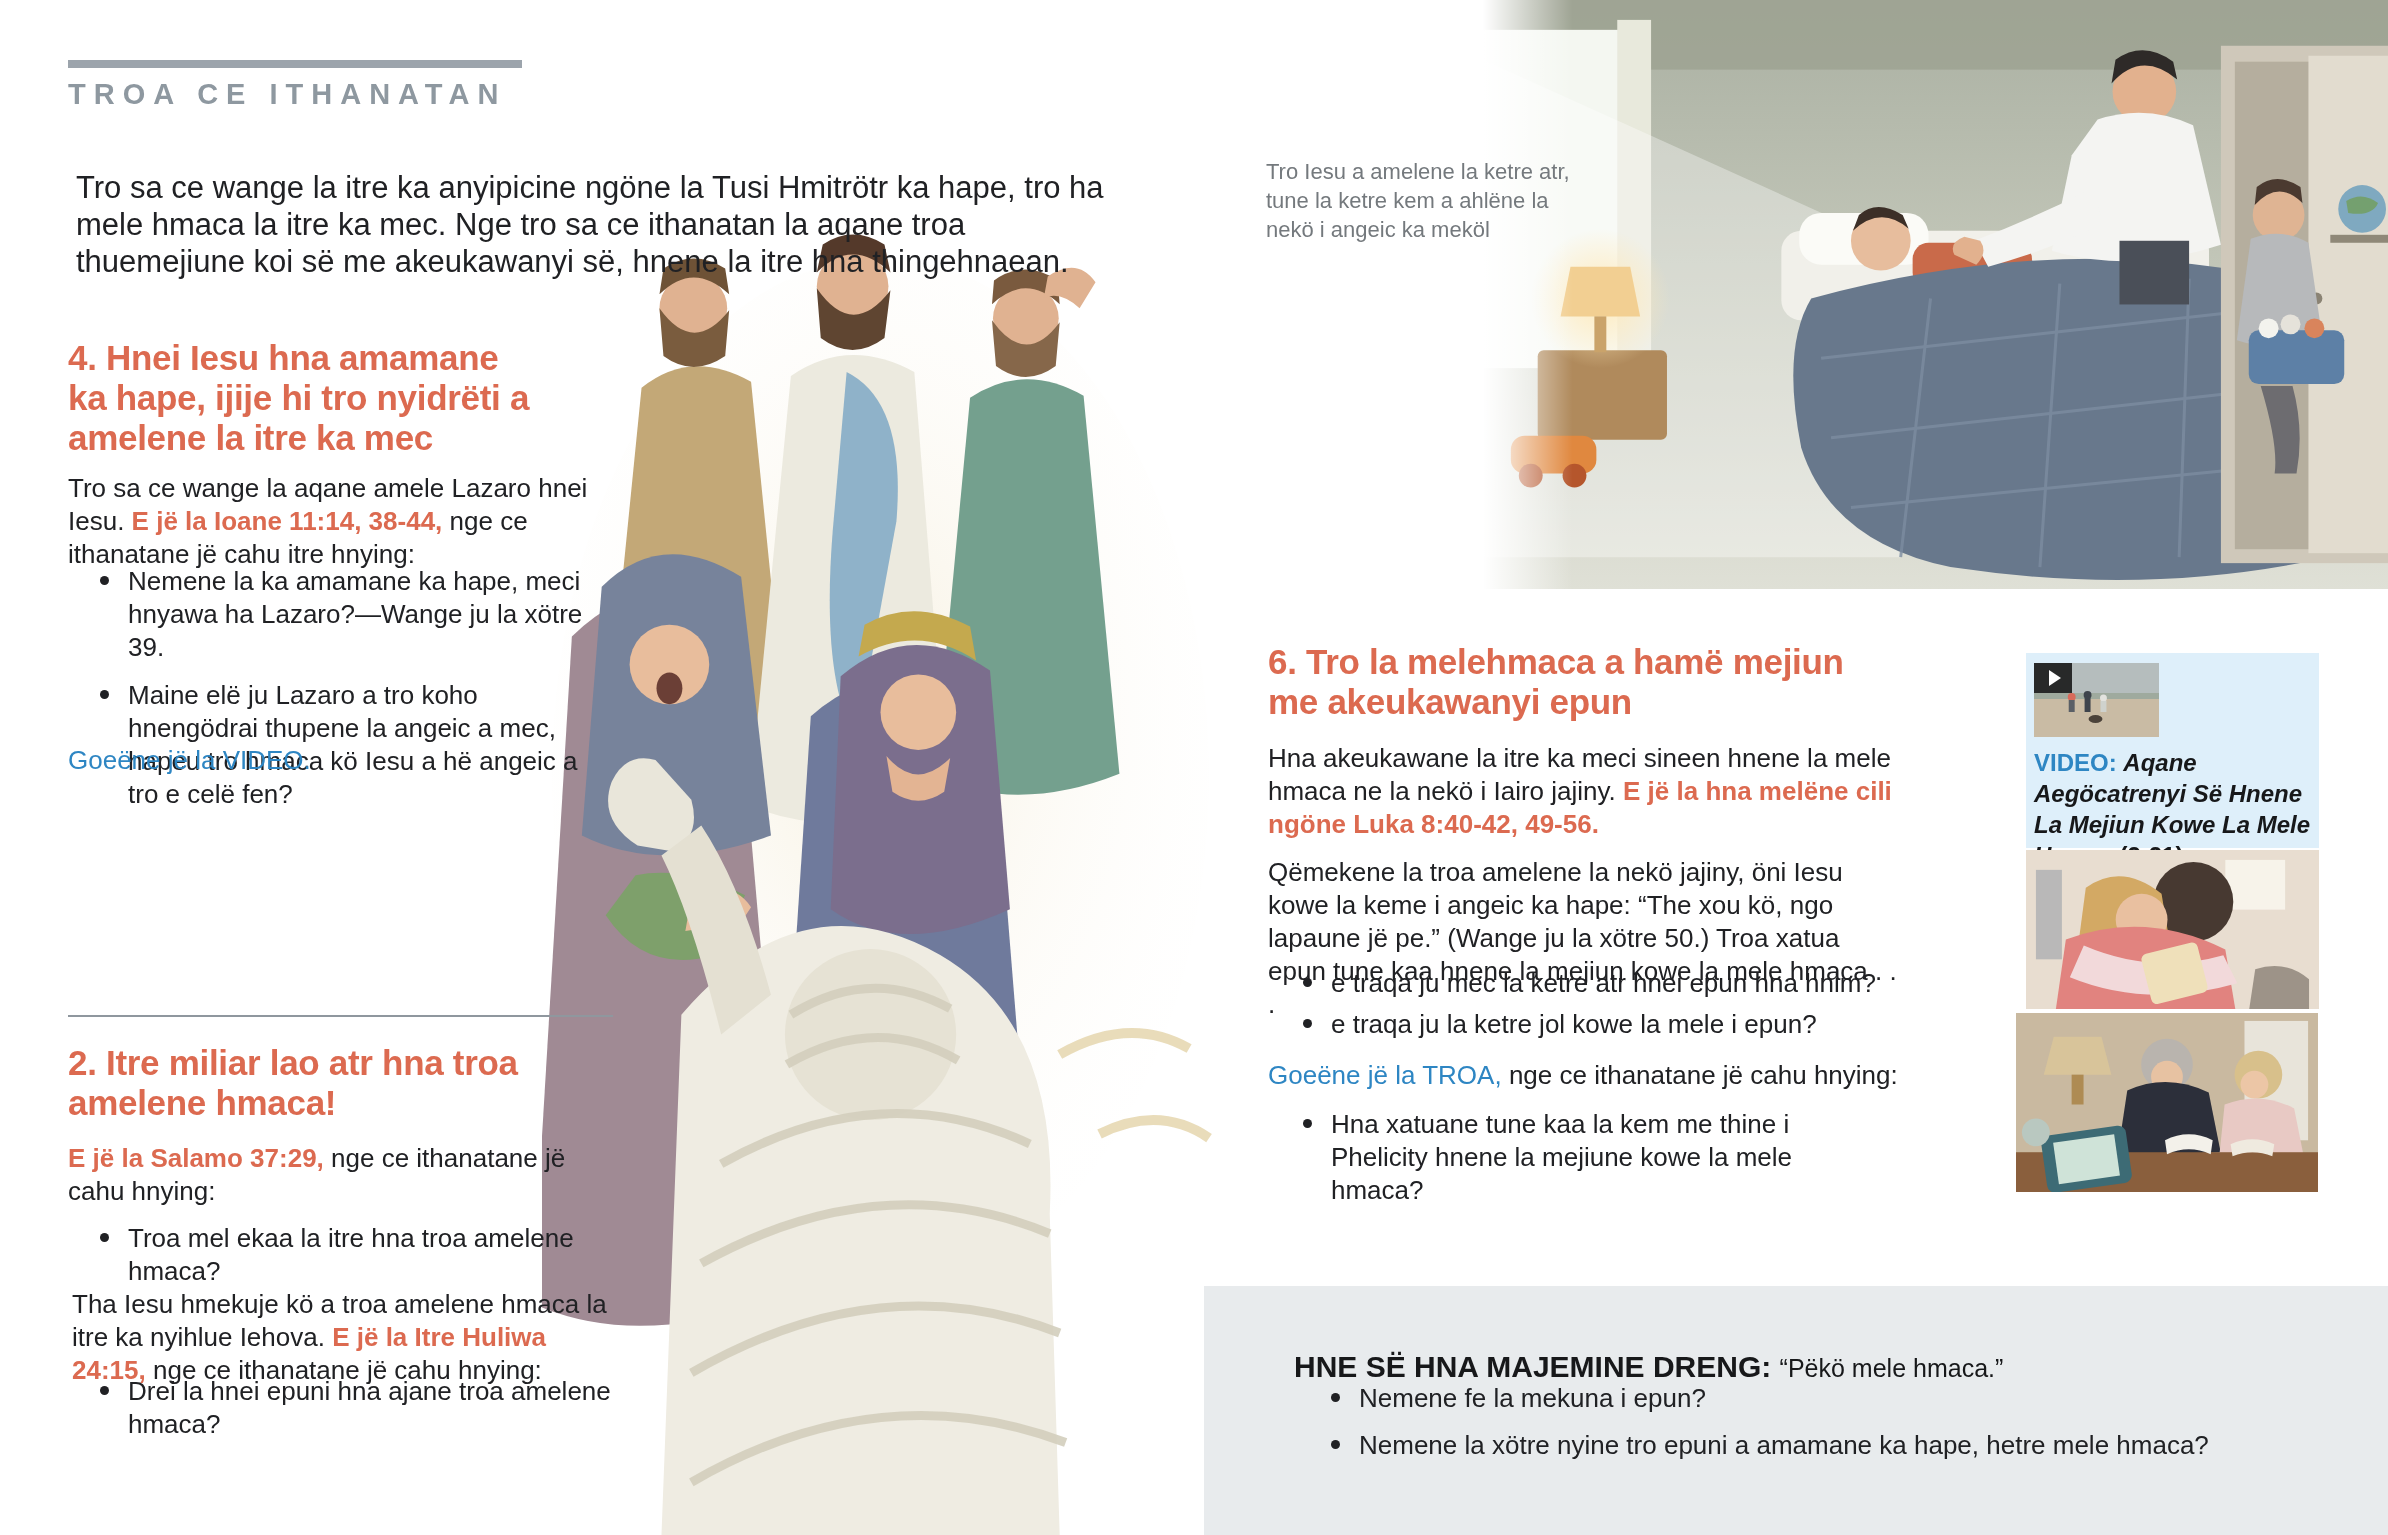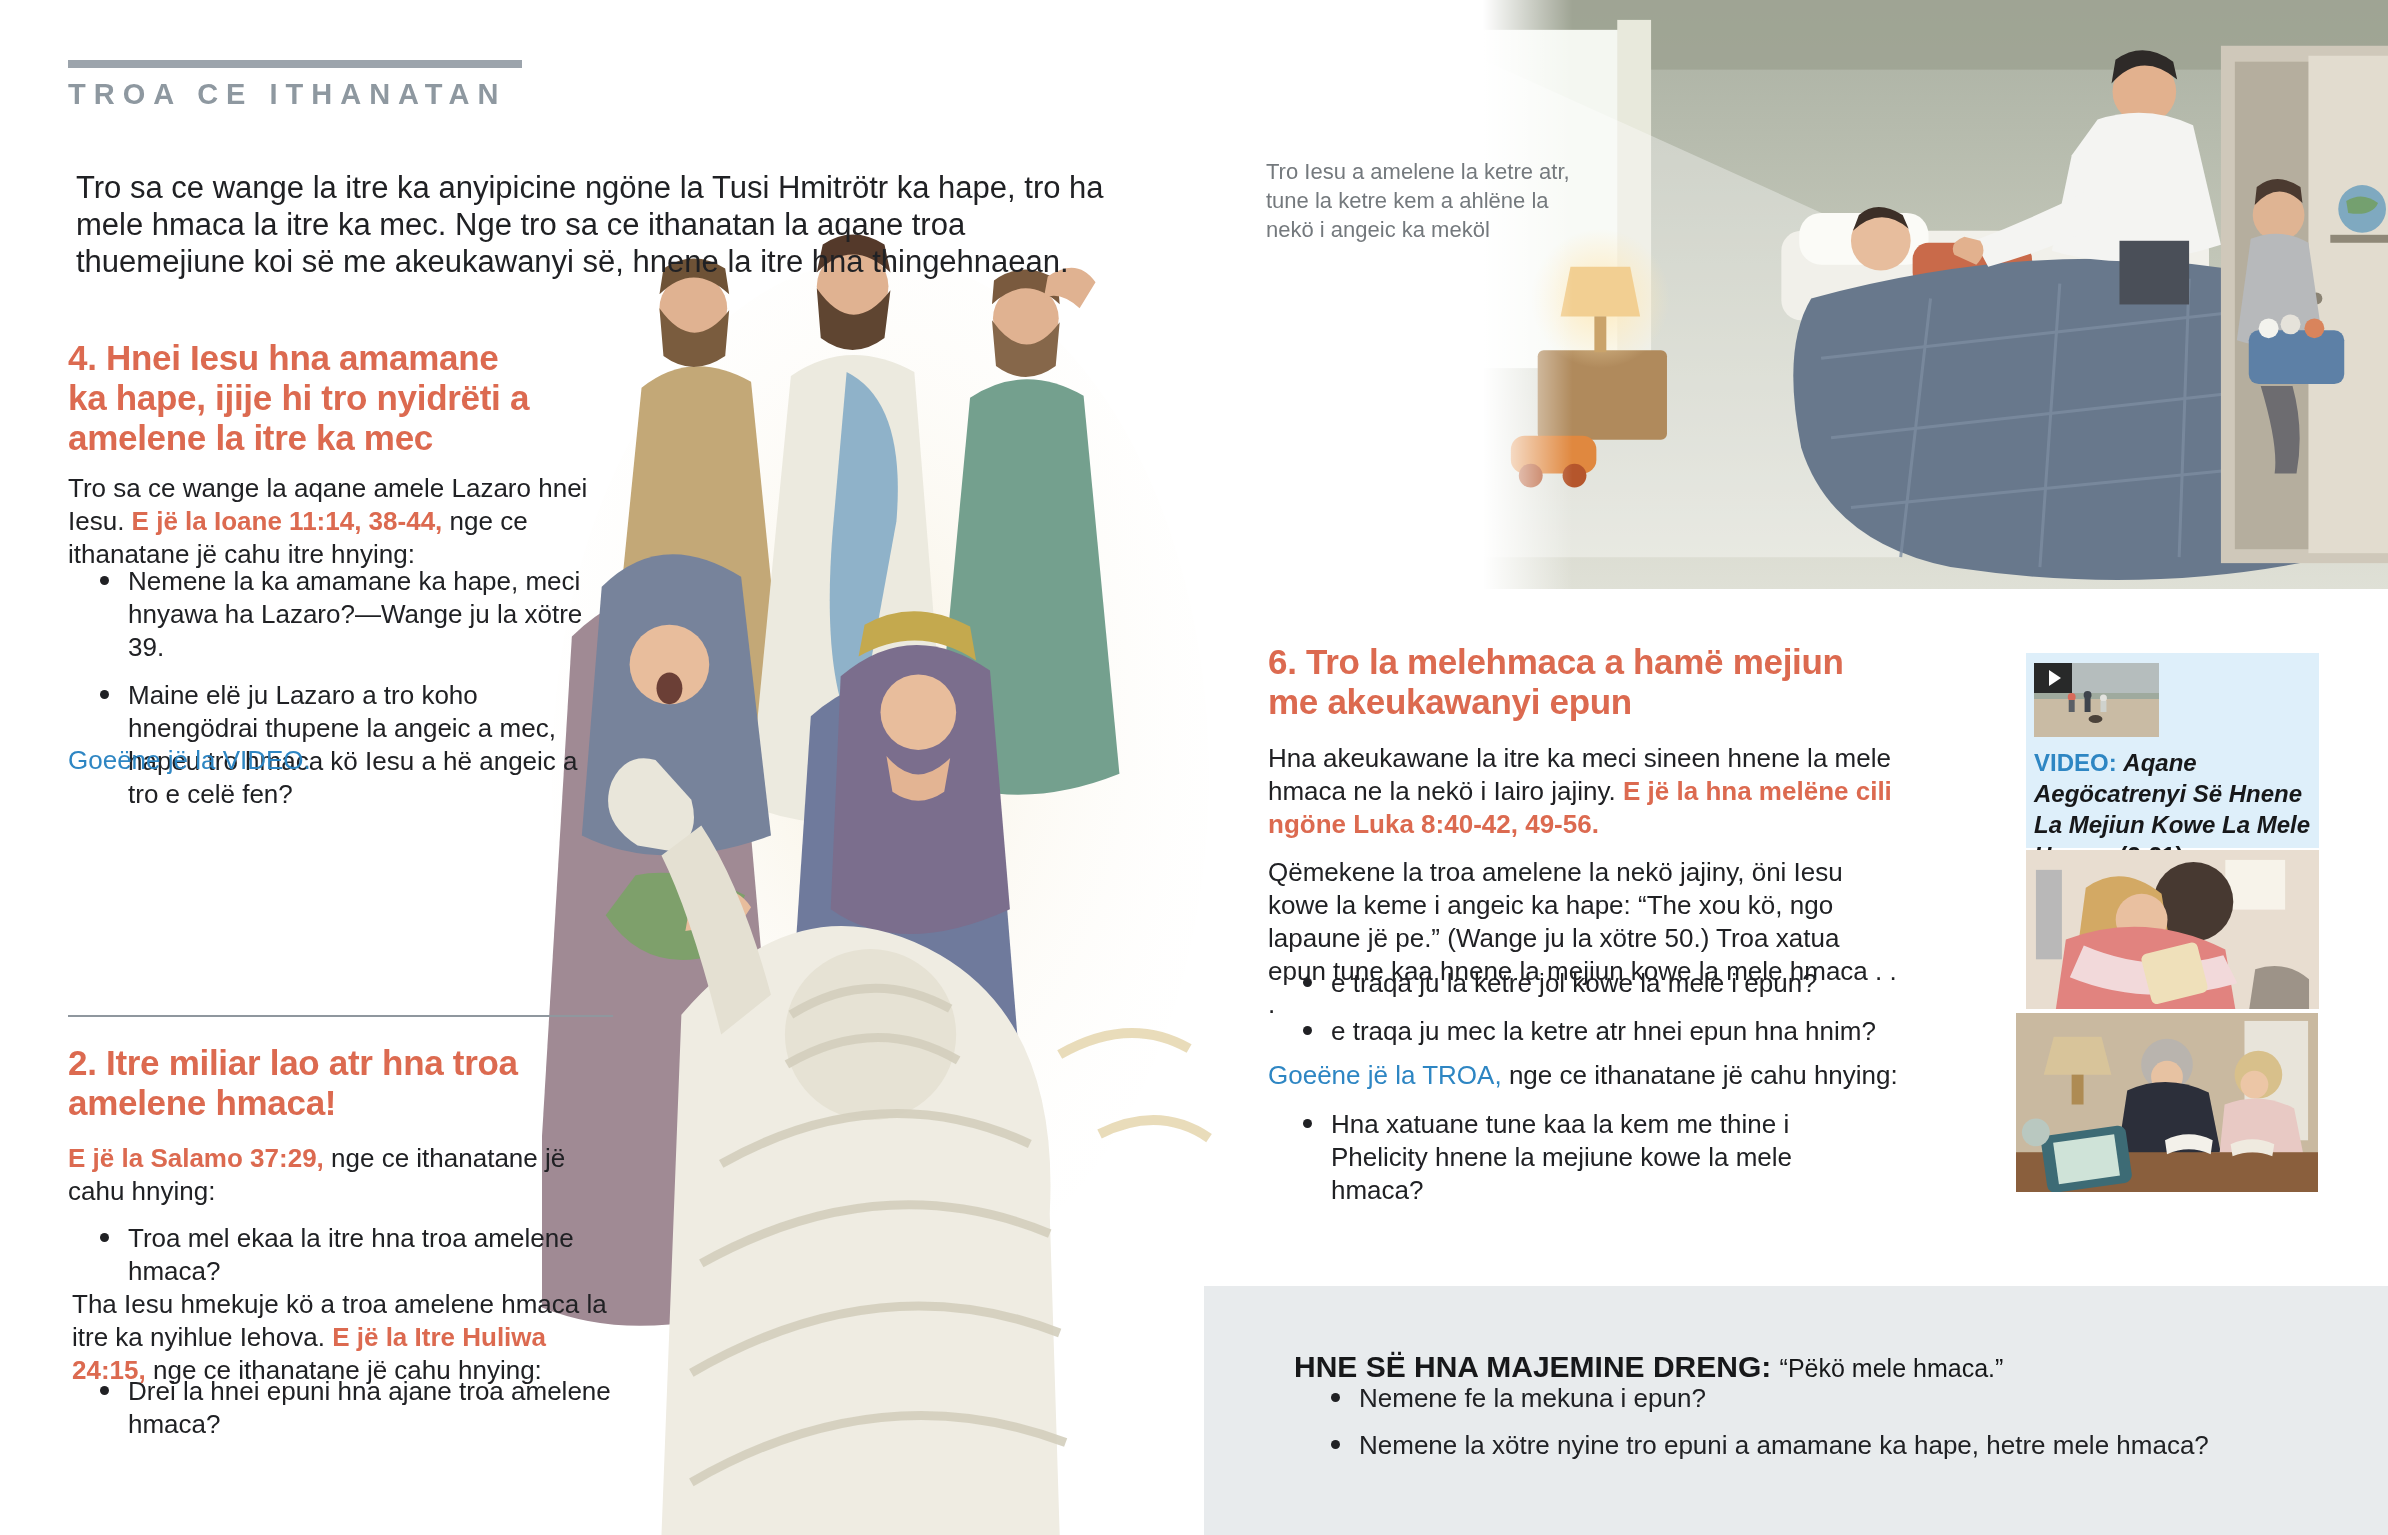--- a/index.html
+++ b/index.html
@@ -210,22 +210,22 @@
 
   <p class="abs caption">Tro Iesu a amelene la ketre atr, tune la ketre kem a ahlëne la nekö i angeic ka meköl</p>
 
   <h2 class="abs sec-head" style="left:1268px;top:642px;width:597px;">6. Tro la melehmaca a hamë mejiun me akeukawanyi epun</h2>
 
   <p class="abs body-text" style="left:1268px;top:742px;width:625px;margin:0;"><span>Hna akeukawane la itre ka meci sineen hnene la mele hmaca ne la nekö i Iairo jajiny. </span><span class="ref">E jë la hna melëne cili ngöne Luka 8:40-42, 49-56.</span></p>
 
   <p class="abs body-text" style="left:1268px;top:856px;width:633px;margin:0;">Qëmekene la troa amelene la nekö jajiny, öni Iesu kowe la keme i angeic ka hape: “The xou kö, ngo lapaune jë pe.” (Wange ju la xötre 50.) Troa xatua epun tune kaa hnene la mejiun kowe la mele hmaca . . .</p>
 
   <ul class="abs dots body-text" style="left:1299px;top:967px;width:597px;">
+    <li style="margin-bottom:8px;">e traqa ju mec la ketre atr hnei epun hna hnim?</li>
     <li>e traqa ju la ketre jol kowe la mele i epun?</li>
-    <li style="margin-bottom:8px;">e traqa ju mec la ketre atr hnei epun hna hnim?</li>
   </ul>
 
   <p class="abs body-text" style="left:1268px;top:1059px;width:633px;margin:0;"><span class="blue">Goeëne jë la TROA,</span><span> nge ce ithanatane jë cahu hnying:</span></p>
 
   <ul class="abs dots body-text" style="left:1299px;top:1108px;width:583px;">
     <li>Hna xatuane tune kaa la kem me thine i Phelicity hnene la mejiune kowe la mele hmaca?</li>
   </ul>
 
   <div class="abs videobox" style="left:2026px;top:653px;width:293px;height:195px;">
     <div class="thumb" style="left:8px;top:10px;width:125px;height:74px;">

